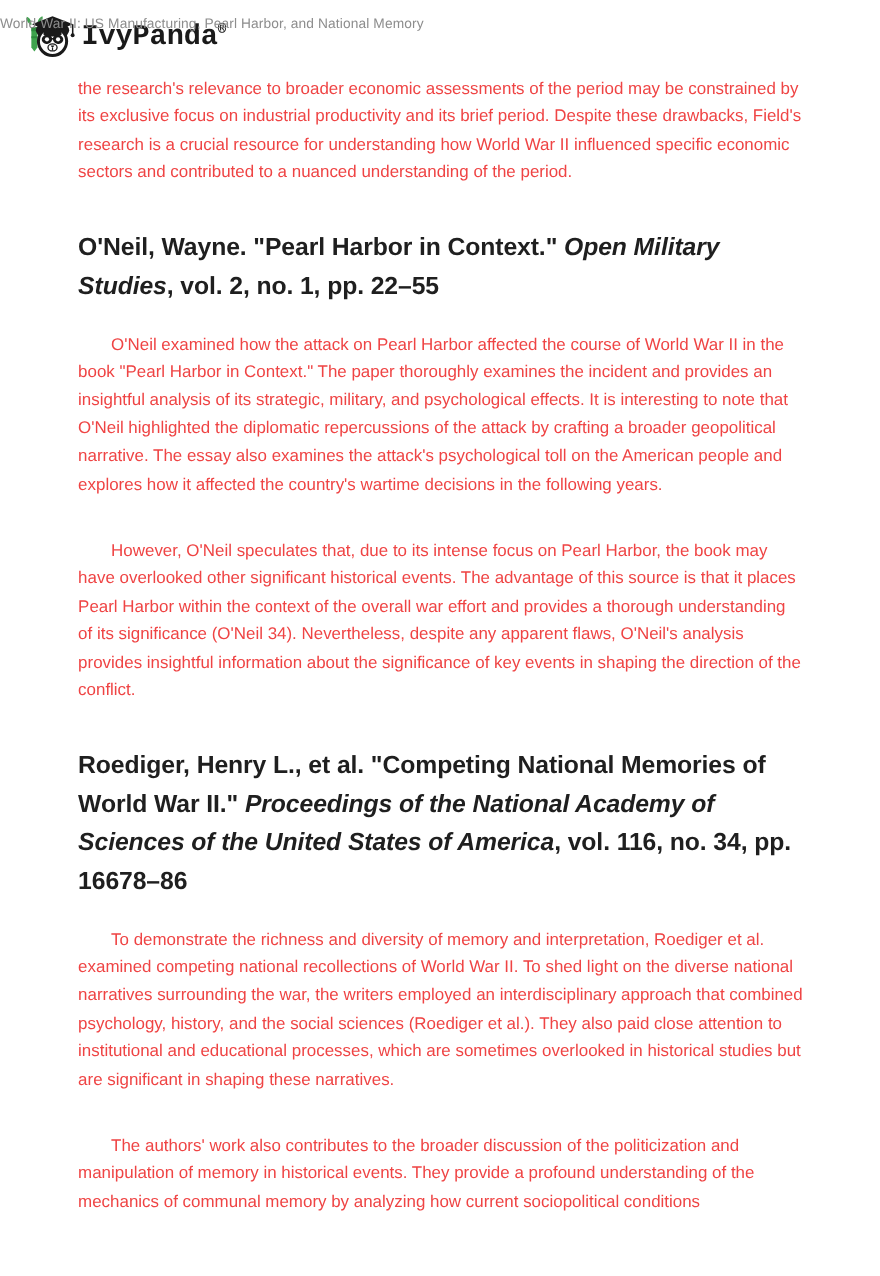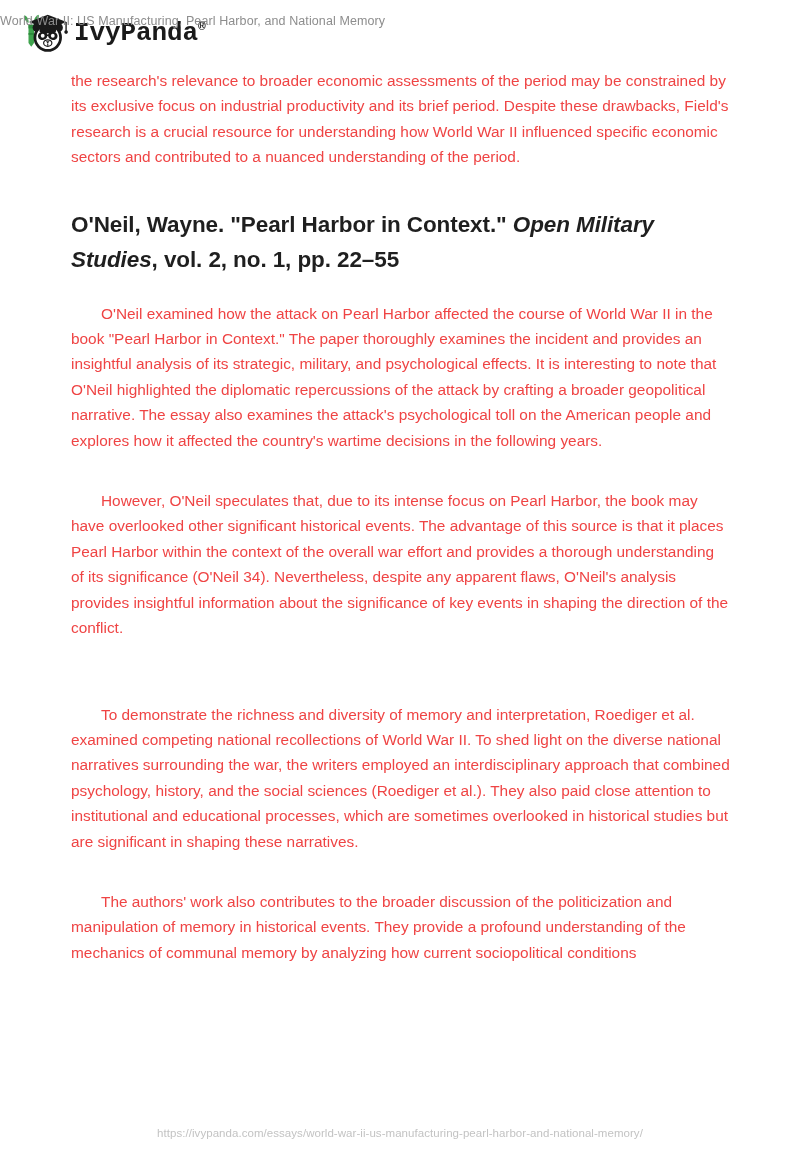--- a/index.html
+++ b/index.html
@@ -176,26 +176,24 @@
     <h2 class="ref-heading"><span>O'Neil, Wayne. "Pearl Harbor in Context." </span><span class="jtitle">Open Military Studies</span><span>, vol. 2, no. 1, pp. 22–55</span></h2>
 
     <div class="block-gap-after-heading"></div>
 
     <p class="para">O'Neil examined how the attack on Pearl Harbor affected the course of World War II in the book "Pearl Harbor in Context." The paper thoroughly examines the incident and provides an insightful analysis of its strategic, military, and psychological effects. It is interesting to note that O'Neil highlighted the diplomatic repercussions of the attack by crafting a broader geopolitical narrative. The essay also examines the attack's psychological toll on the American people and explores how it affected the country's wartime decisions in the following years.</p>
 
     <p class="para">However, O'Neil speculates that, due to its intense focus on Pearl Harbor, the book may have overlooked other significant historical events. The advantage of this source is that it places Pearl Harbor within the context of the overall war effort and provides a thorough understanding of its significance (O'Neil 34). Nevertheless, despite any apparent flaws, O'Neil's analysis provides insightful information about the significance of key events in shaping the direction of the conflict.</p>
 
     <div class="block-gap-before-heading"></div>
 
+    <h2 class="ref-heading"><span>Roediger, Henry L., et al. "Competing National Memories of World War II." </span><span class="jtitle">Proceedings of the National Academy of Sciences of the United States of America</span><span>, vol. 116, no. 34, pp. 16678–86</span></h2>
 
     <div class="block-gap-after-heading"></div>
 
     <p class="para">To demonstrate the richness and diversity of memory and interpretation, Roediger et al. examined competing national recollections of World War II. To shed light on the diverse national narratives surrounding the war, the writers employed an interdisciplinary approach that combined psychology, history, and the social sciences (Roediger et al.). They also paid close attention to institutional and educational processes, which are sometimes overlooked in historical studies but are significant in shaping these narratives.</p>
 
     <p class="para">The authors' work also contributes to the broader discussion of the politicization and manipulation of memory in historical events. They provide a profound understanding of the mechanics of communal memory by analyzing how current sociopolitical conditions</p>
 
   </div>
 
-  <div class="page-footer">
-    <span class="footer-url">https://ivypanda.com/essays/world-war-ii-us-manufacturing-pearl-harbor-and-national-memory/</span>
-  </div>
 
 </div>
 
 </body></html>

